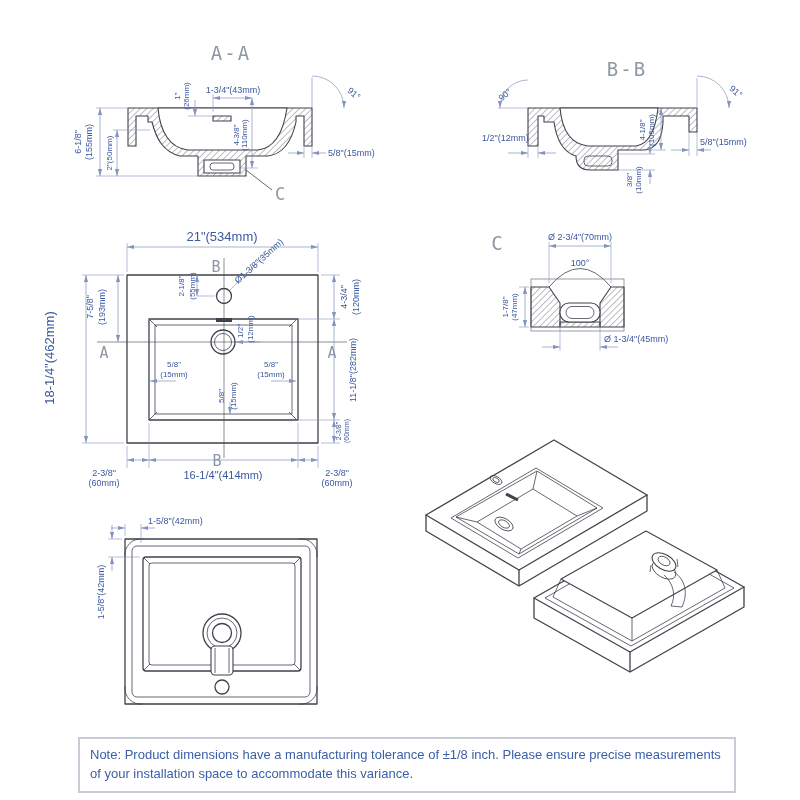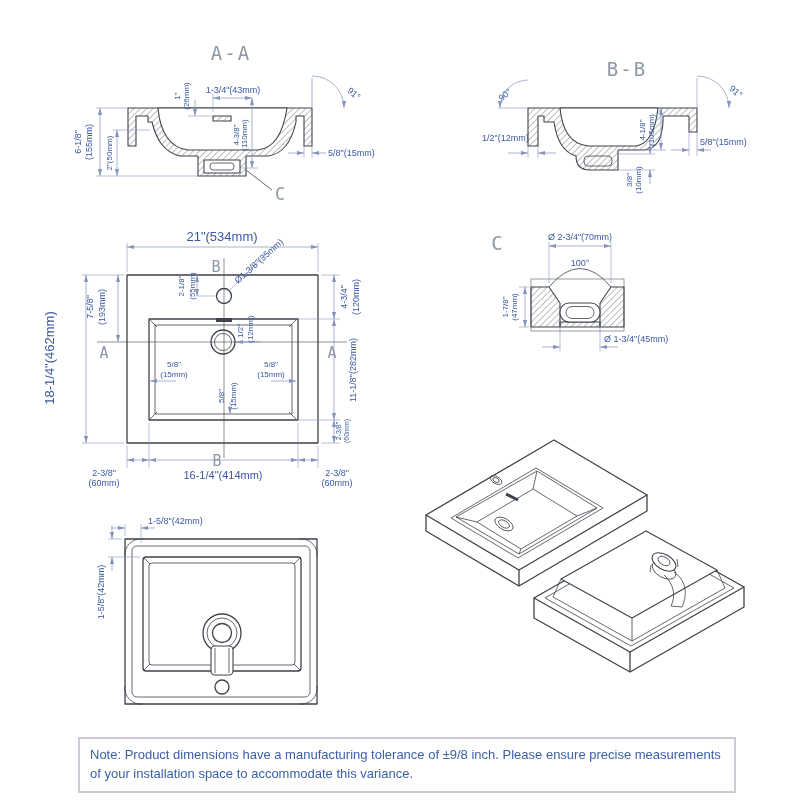--- a/index.html
+++ b/index.html
@@ -234,15 +234,15 @@
       <ellipse cx="664" cy="570" rx="13" ry="7.5" transform="rotate(30 664 570)" class="dwt"></ellipse>
       <path class="dwt" d="M651,565 L650,572 M677,559 L678,567"></path>
       <ellipse cx="664" cy="562" rx="13" ry="7.5" transform="rotate(30 664 562)" class="wh"></ellipse>
       <ellipse cx="664" cy="561" rx="6.5" ry="4" transform="rotate(30 664 561)" class="dwt"></ellipse>
     </g>
     <path class="dwt" d="M674,572 C686,580 688,594 682,607 M664,575 C674,584 676,596 671,606 M671,606 L682,607"></path>
   </g>
 </svg>
 
 <div id="note">
-  <span>Note: Product dimensions have a manufacturing tolerance of ±9/8 inch. Please ensure precise measurements of your installation space to accommodate this variance.</span>
+  <span>Note: Product dimensions have a manufacturing tolerance of ±1/8 inch. Please ensure precise measurements of your installation space to accommodate this variance.</span>
 </div>
 </div>
 
 </body></html>

